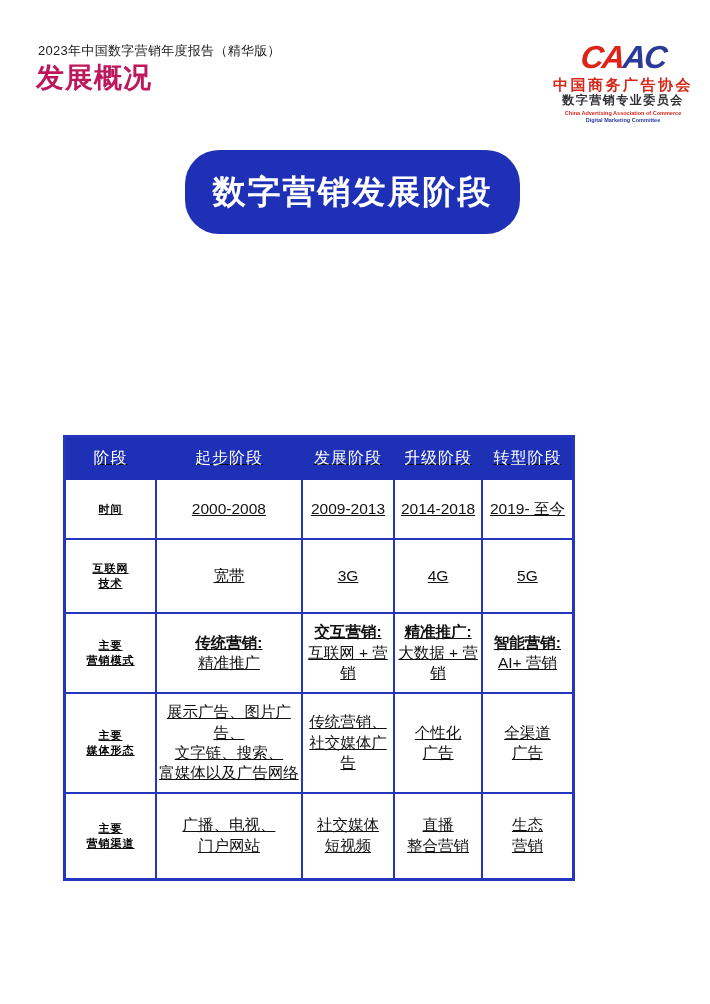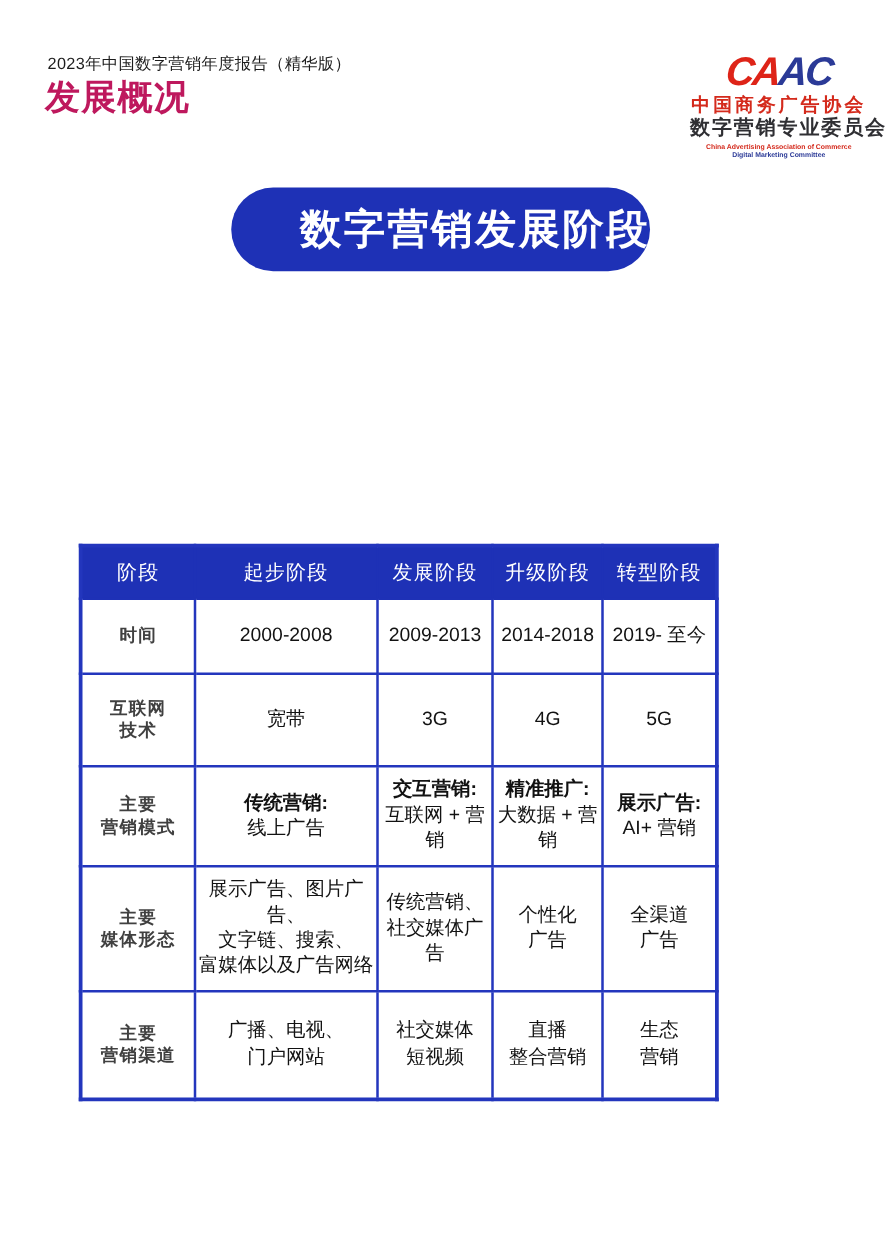--- a/index.html
+++ b/index.html
@@ -7,35 +7,35 @@
   .page{position:relative;width:710px;height:1004px;background:#fff;overflow:hidden;margin:17px auto;}
 
   .report-label{position:absolute;left:38px;top:25px;font-size:13px;color:#1c1c1c;letter-spacing:.3px;}
   .section-title{position:absolute;left:36px;top:42px;font-size:28px;font-weight:900;color:#be185d;letter-spacing:1px;}
 
   .logo{position:absolute;left:552px;top:24px;width:142px;text-align:center;line-height:1.15;}
   .caac{font-size:32px;font-weight:800;font-style:italic;letter-spacing:-2px;transform:skewX(-6deg);display:inline-block;line-height:1;margin-bottom:3px;font-family:"Liberation Sans",sans-serif;}
   .caac .red{color:#de2418;}
   .caac .blue{color:#2b3a97;}
   .org-cn1{color:#d42a1c;font-size:15px;font-weight:700;letter-spacing:2.5px;white-space:nowrap;}
-  .org-cn2{color:#2f2f33;font-size:16px;font-weight:700;letter-spacing:1.5px;white-space:nowrap;margin-top:1px;}
+  .org-cn2{color:#2f2f33;font-size:12px;font-weight:700;letter-spacing:1.5px;white-space:nowrap;margin-top:1px;}
   .org-en1{color:#d42a1c;font-size:6px;font-weight:700;white-space:nowrap;margin-top:2px;transform:scale(.92);}
   .org-en2{color:#2b3a97;font-size:6px;font-weight:700;white-space:nowrap;transform:scale(.92);}
 
-  .banner{position:absolute;left:185px;top:133px;width:335px;height:67px;background:#1e31b6;border-radius:34px;display:flex;align-items:center;justify-content:flex-end;}
+  .banner{position:absolute;left:185px;top:133px;width:335px;height:84px;background:#1e31b6;border-radius:34px;display:flex;align-items:center;justify-content:center;}
   .banner span{color:#fff;font-size:33px;font-weight:600;letter-spacing:2px;}
 
   .intro{position:absolute;left:57px;top:233px;width:597px;font-size:17.5px;line-height:23.8px;text-align:justify;color:#141414;}
 
-  .stage-table{position:absolute;left:63px;top:418px;width:512px;border-collapse:collapse;table-layout:fixed;}
+  .stage-table{position:absolute;left:63px;top:418px;width:512px;border-collapse:collapse;table-layout:fixed;text-decoration:underline;}
   .stage-table col.c0{width:18%;} .stage-table col.c1{width:28.6%;}
   .stage-table col.c2{width:18.2%;} .stage-table col.c3{width:17.2%;} .stage-table col.c4{width:18%;}
   .stage-table th,.stage-table td{border:2px solid #2336bd;text-align:center;vertical-align:middle;padding:2px 1px;}
   .stage-table thead th{background:#1e31b6;color:#fff;font-size:16px;font-weight:500;letter-spacing:1px;height:36px;border-color:#1e31b6;}
-  .stage-table tbody th{font-size:14px;font-weight:800;color:#404040;letter-spacing:1px;}
+  .stage-table tbody th{font-size:11px;font-weight:800;color:#000000;letter-spacing:1px;}
   .stage-table tbody td{font-size:15.5px;color:#121212;line-height:1.32;}
   .stage-table tbody td .bold{font-weight:800;}
   .stage-table tbody tr:nth-child(1){height:60px;}
   .stage-table tbody tr:nth-child(2){height:74px;}
   .stage-table tbody tr:nth-child(3){height:80px;}
   .stage-table tbody tr:nth-child(4){height:100px;}
   .stage-table tbody tr:nth-child(5){height:86px;}
   .stage-table{border:3px solid #2336bd;}
 
   .footer-bar{position:absolute;left:36px;top:988px;width:638px;height:13px;background:#1e31b6;border-radius:3px;}
@@ -114,32 +114,32 @@
             <div>5G</div>
           </td>
         </tr>
         <tr>
           <th>
             <div>主要</div>
             <div>营销模式</div>
           </th>
           <td>
             <div class="bold">传统营销:</div>
-            <div>线上广告</div>
+            <div>精准推广</div>
           </td>
           <td>
             <div class="bold">交互营销:</div>
             <div>互联网 + 营销</div>
           </td>
           <td>
             <div class="bold">精准推广:</div>
             <div>大数据 + 营销</div>
           </td>
           <td>
-            <div class="bold">展示广告:</div>
+            <div class="bold">智能营销:</div>
             <div>AI+ 营销</div>
           </td>
         </tr>
         <tr>
           <th>
             <div>主要</div>
             <div>媒体形态</div>
           </th>
           <td>
             <div>展示广告、图片广告、</div>

